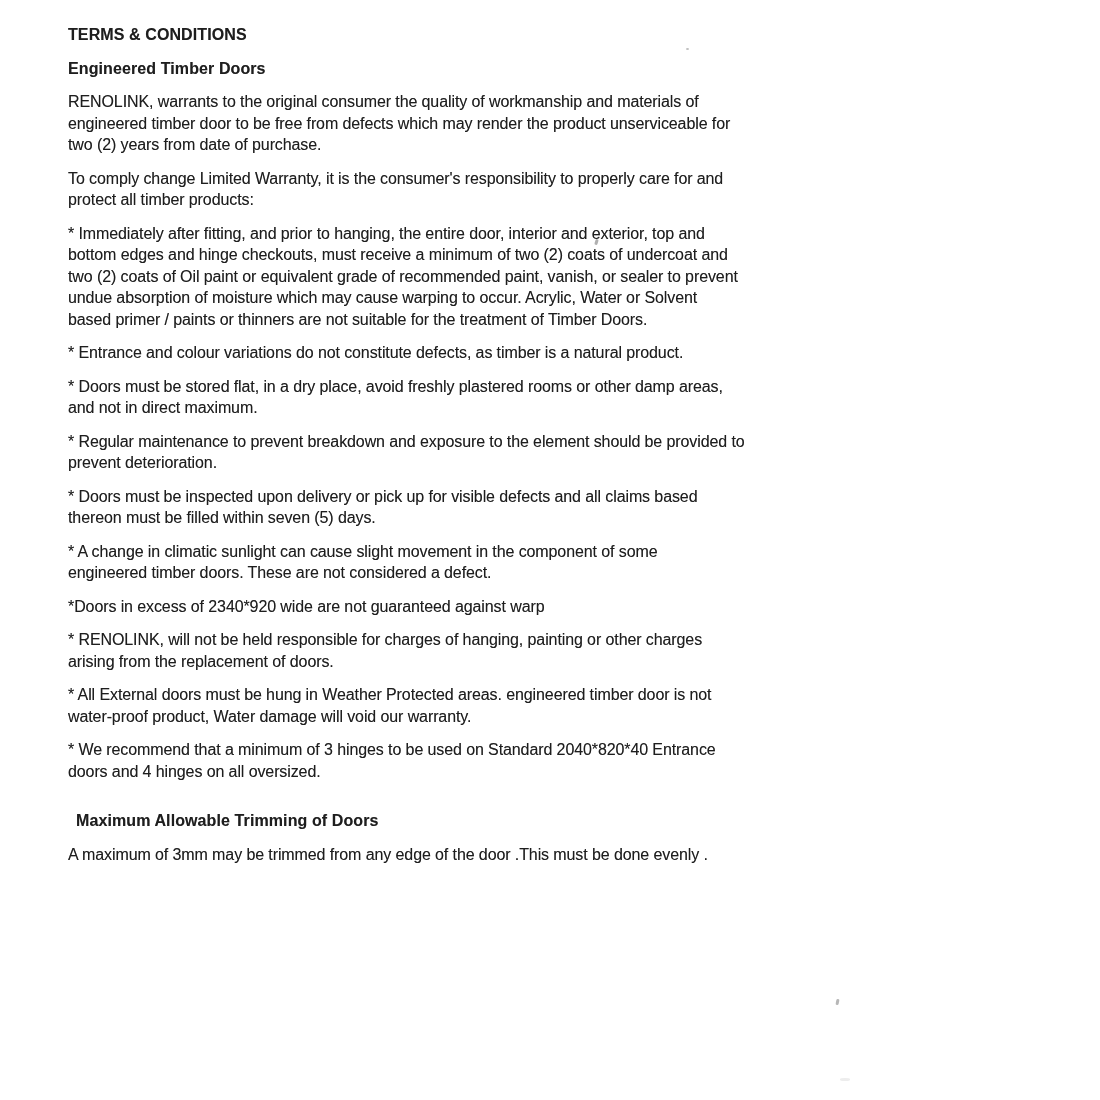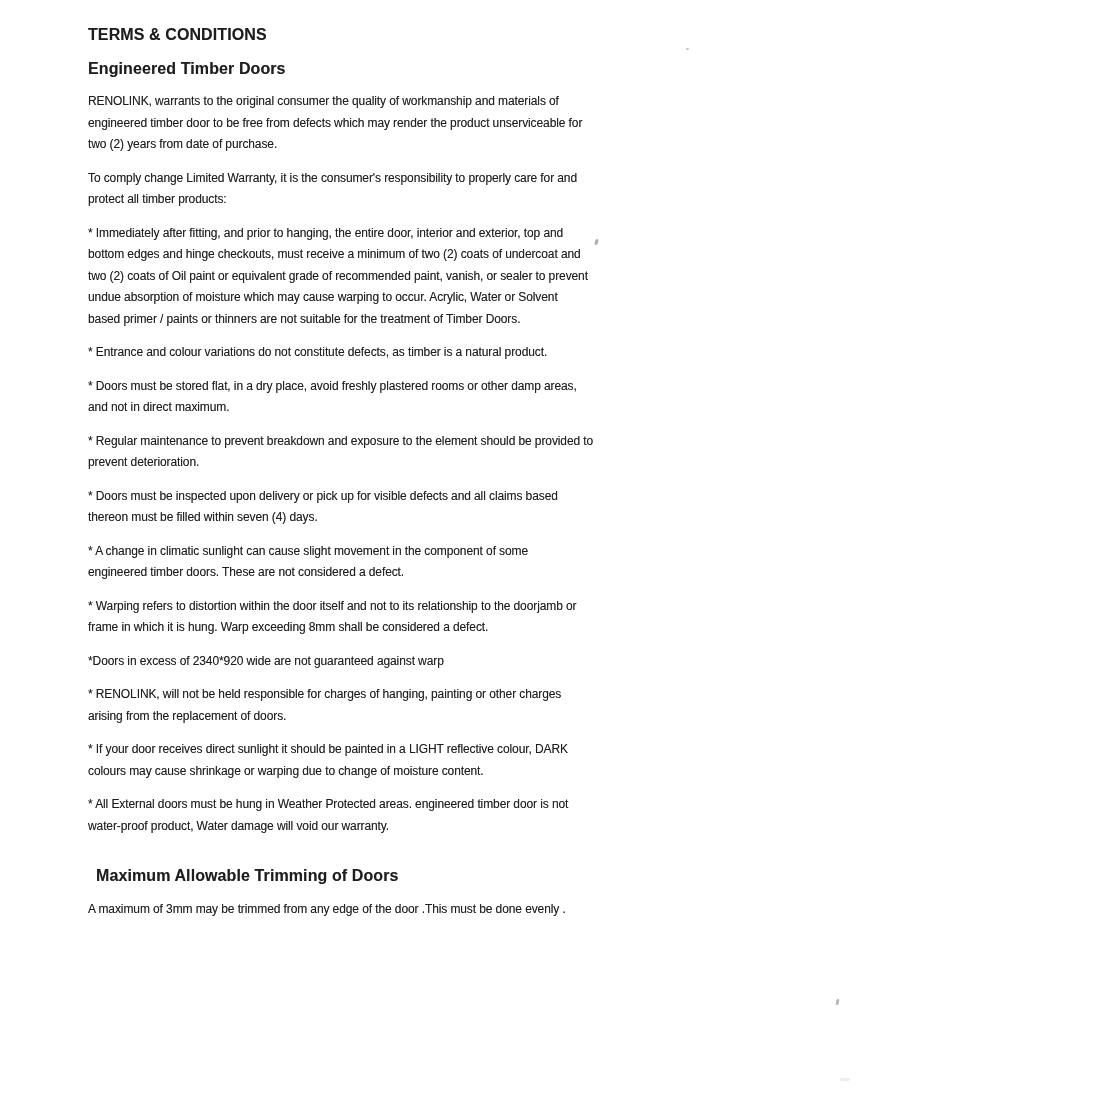--- a/index.html
+++ b/index.html
@@ -11,35 +11,35 @@
     width: 1100px;
     height: 1100px;
     overflow: hidden;
     font-family: "Liberation Sans", sans-serif;
   }
   .page {
     position: relative;
     box-sizing: border-box;
     width: 1100px;
     height: 1100px;
-    padding: 24px 118px 0 88px;
+    padding: 24px 118px 0 68px;
     background: #ffffff;
     color: #1e1e1e;
     
     text-shadow: 0 0 0.5px rgba(30,30,30,0.45);
   }
   .doc-title, .doc-subheading {
     font-size: 16px;
     line-height: 21.5px;
     font-weight: 700;
     margin: 0 0 12px 0;
     letter-spacing: 0.1px;
   }
   .para {
-    font-size: 12px;
+    font-size: 16px;
     line-height: 21.5px;
     margin: 0 0 12px 0;
     white-space: pre-line;   
     letter-spacing: -0.1px;
   }
   .trim-heading {
     margin-top: 28px;
     margin-left: 8px;
   }
   
@@ -73,32 +73,30 @@
 bottom edges and hinge checkouts, must receive a minimum of two (2) coats of undercoat and
 two (2) coats of Oil paint or equivalent grade of recommended paint, vanish, or sealer to prevent
 undue absorption of moisture which may cause warping to occur. Acrylic, Water or Solvent
 based primer / paints or thinners are not suitable for the treatment of Timber Doors.</p>
   <p class="para">* Entrance and colour variations do not constitute defects, as timber is a natural product.</p>
   <p class="para">* Doors must be stored flat, in a dry place, avoid freshly plastered rooms or other damp areas,
 and not in direct maximum.</p>
   <p class="para">* Regular maintenance to prevent breakdown and exposure to the element should be provided to
 prevent deterioration.</p>
   <p class="para">* Doors must be inspected upon delivery or pick up for visible defects and all claims based
-thereon must be filled within seven (4) days.</p>
+thereon must be filled within seven (5) days.</p>
   <p class="para">* A change in climatic sunlight can cause slight movement in the component of some
 engineered timber doors. These are not considered a defect.</p>
-  <p class="para">* Warping refers to distortion within the door itself and not to its relationship to the doorjamb or
-frame in which it is hung. Warp exceeding 8mm shall be considered a defect.</p>
   <p class="para">*Doors in excess of 2340*920 wide are not guaranteed against warp</p>
   <p class="para">* RENOLINK, will not be held responsible for charges of hanging, painting or other charges
 arising from the replacement of doors.</p>
-  <p class="para">* If your door receives direct sunlight it should be painted in a LIGHT reflective colour, DARK
-colours may cause shrinkage or warping due to change of moisture content.</p>
   <p class="para">* All External doors must be hung in Weather Protected areas. engineered timber door is not
 water-proof product, Water damage will void our warranty.</p>
+  <p class="para">* We recommend that a minimum of 3 hinges to be used on Standard 2040*820*40 Entrance
+doors and 4 hinges on all oversized.</p>
 
   <h2 class="doc-subheading trim-heading">Maximum Allowable Trimming of Doors</h2>
 
   <p class="para">A maximum of 3mm may be trimmed from any edge of the door .This must be done evenly .</p>
 
   <span class="speck speck-1"></span>
   <span class="speck speck-2"></span>
   <span class="speck speck-3"></span>
   <span class="speck speck-4"></span>
 

